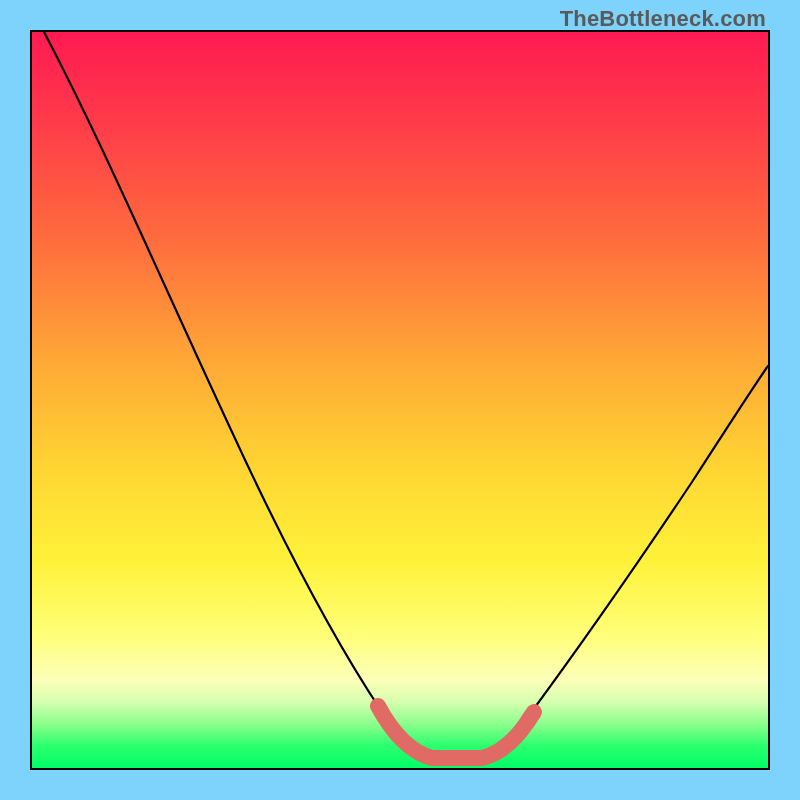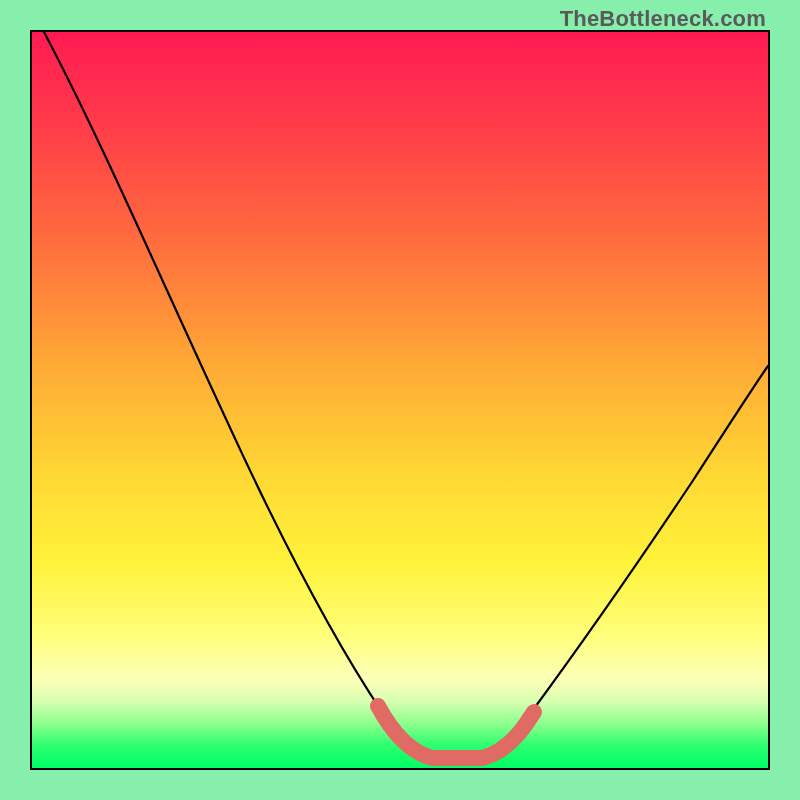--- a/index.html
+++ b/index.html
@@ -8,21 +8,21 @@
     width: 800px;
     height: 800px;
     background: #000;
     overflow: hidden;
     font-family: Arial, Helvetica, sans-serif;
   }
   .frame {
     position: relative;
     width: 800px;
     height: 800px;
-    background: #86efac;
+    background: #7dd3fc;
   }
   .plot {
     position: absolute;
     left: 32px;
     top: 32px;
     width: 736px;
     height: 736px;
     
     background: linear-gradient(to bottom,
       #ff1a52 0%,

